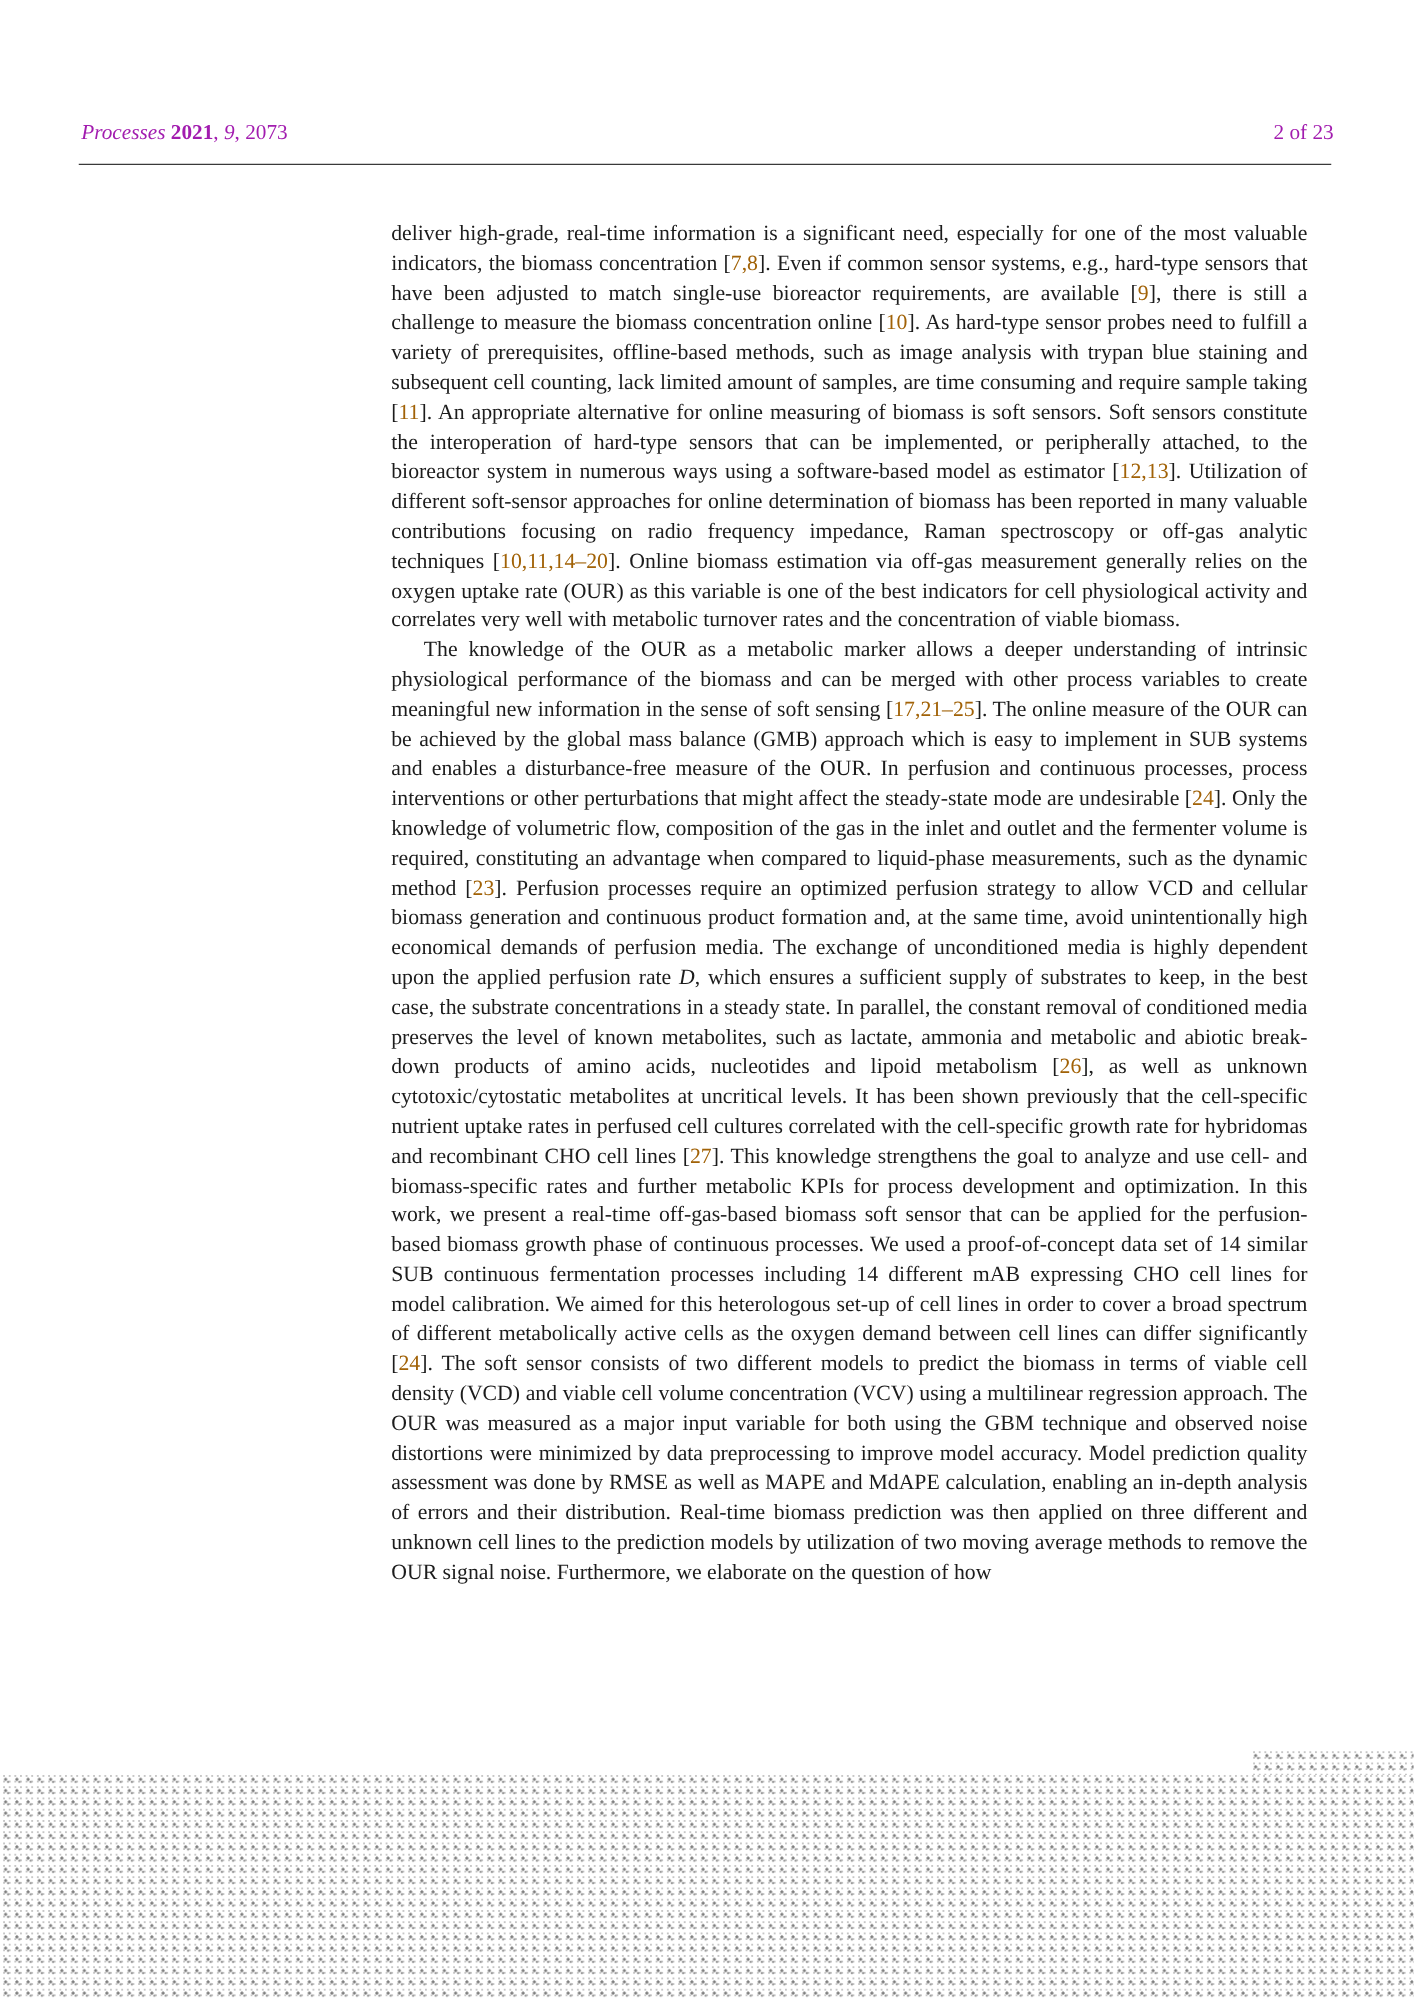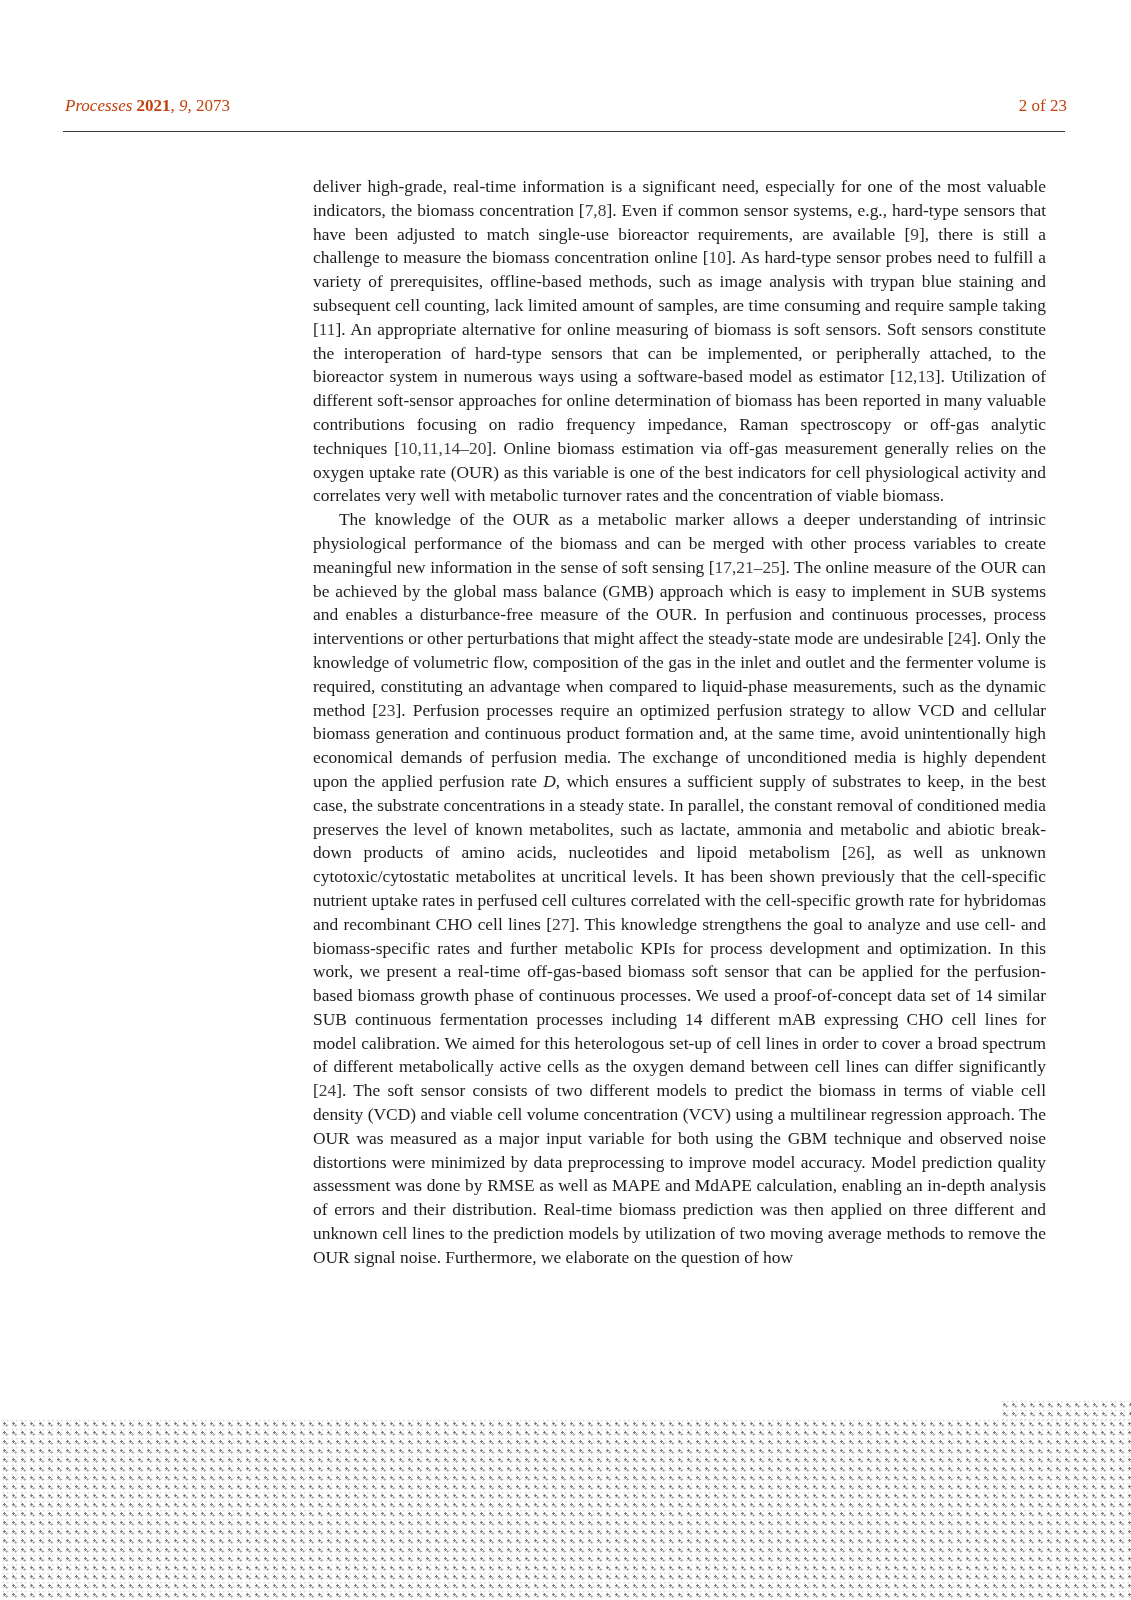--- a/index.html
+++ b/index.html
@@ -17,21 +17,21 @@
   }
   .running-header {
     position: absolute;
     left: 65px;
     right: 64px;
     top: 96px;
     display: flex;
     justify-content: space-between;
     align-items: baseline;
     font-size: 17px;
-    color: #c2410c;
+    color: #a21caf;
   }
   .running-header .journal-name { font-style: italic; }
   .running-header .journal-year { font-weight: bold; font-style: normal; }
   .running-header .journal-volume { font-style: italic; }
   .header-rule {
     position: absolute;
     left: 63px;
     right: 66px;
     top: 131px;
     height: 0;
@@ -42,21 +42,21 @@
     left: 313px;
     width: 733px;
     top: 175px;
     font-size: 17.4px;
     line-height: 23.8px;
     text-align: justify;
     color: #1c1c1c;
   }
   .article-body p { margin: 0; }
   .article-body p.indent { text-indent: 26px; }
-  .cite { color: #404040; margin-top: 20px; }
+  .cite { color: #a16207; margin-top: 20px; }
   .halftone {
     background-image:
       radial-gradient(circle, #7e7e7e 1px, transparent 1.45px),
       radial-gradient(circle, #9d9d9d 0.85px, transparent 1.25px),
       radial-gradient(circle, #c6c6c6 0.7px, transparent 1px);
     background-size: 9px 9px, 9px 9px, 4.5px 4.5px;
     background-position: 0 0, 2px 2px, 1px 4px;
   }
   .halftone-main {
     position: absolute;

